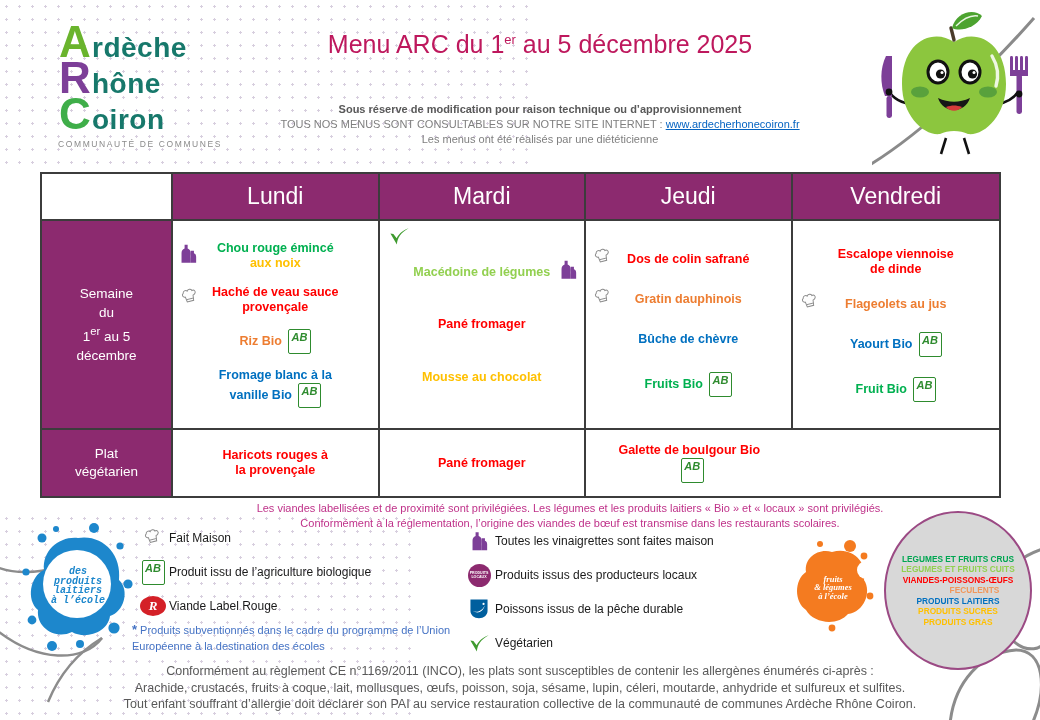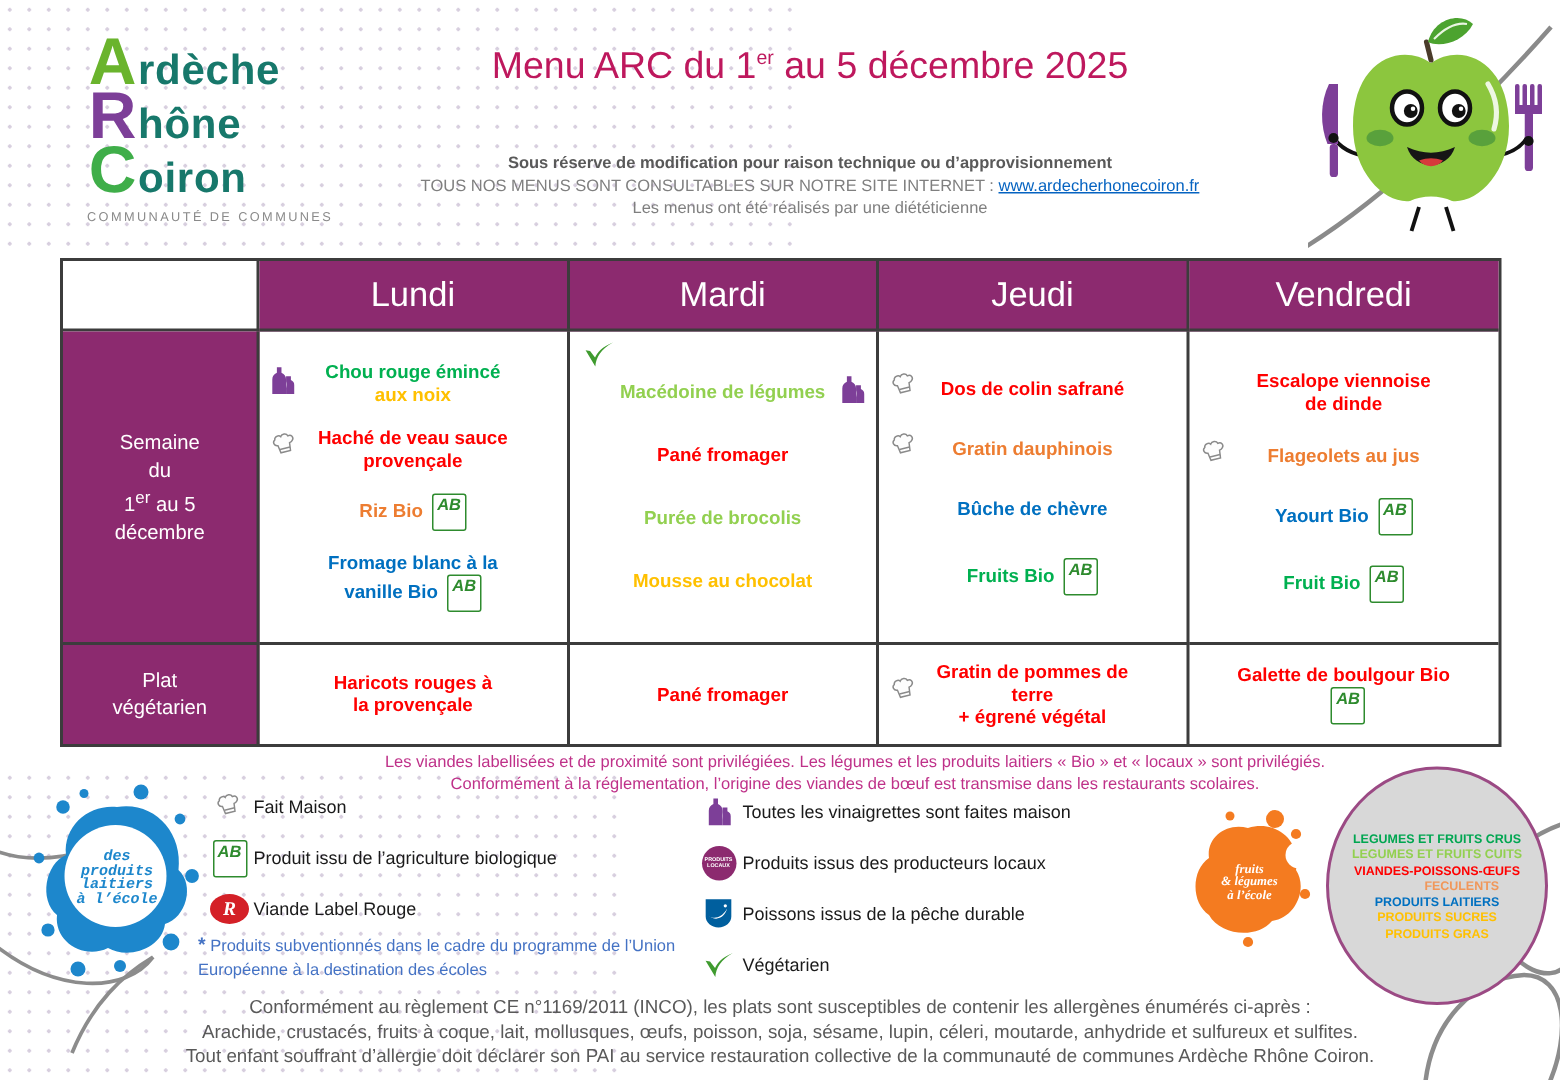--- a/index.html
+++ b/index.html
@@ -202,21 +202,20 @@
       </div>
     <div class="mt-cell menu-cell">
         <span class="icn corner"><svg width="23" height="21" viewBox="0 0 26 24">
             <path d="M2.6 8.6 L10 21 C10.6 13.6 14.4 7.6 23.4 2.6 C15.2 5.8 11.4 10.4 9.8 14 L6 9.2 Z" fill="#3f9b2f"></path>
           </svg></span>
         <div class="menu-item"><span class="icn mi-icon right"><svg width="17" height="21" viewBox="0 0 20 24" fill="#7d3f98">
               <path d="M5.4 1.2 h3.6 v4.4 c2.4 1 3.6 2.8 3.6 5.2 v11.4 H1.8 v-11.4 c0 -2.4 1.2 -4.2 3.6 -5.2 Z"></path>
               <path d="M12.6 8.2 h3.8 v3 c1.8 0.8 2.6 2.1 2.6 3.9 v7.1 h-6.4 v-4.6 c0.4 -1.8 0.5 -3.6 0 -5.4 Z"></path>
             </svg></span><span class="mi-text"><span class="line c-lightgreen">Macédoine de légumes</span></span></div>
         <div class="menu-item"><span class="mi-text"><span class="line c-red">Pané fromager</span></span></div>
-        <div class="menu-item"><span class="mi-text"><span class="line c-lightgreen">Purée de brocolis</span></span></div>
         <div class="menu-item"><span class="mi-text"><span class="line c-gold">Mousse au chocolat</span></span></div>
       </div>
     <div class="mt-cell menu-cell">
         <div class="menu-item"><span class="icn mi-icon left"><svg width="21" height="21" viewBox="0 0 24 24">
               <g transform="rotate(-14 12 12)">
                 <path d="M6.5 9.6 C3.6 9.4 2.8 6 5.2 4.8 C5.3 2.3 9 1.5 10.2 3.4 C11.4 1.3 15 1.7 15.6 4.1 C18.3 3.3 20.1 6.3 18 8.3 C17.4 9 16.4 9.4 15.6 9.5 L14.9 15.4 L7.4 15.4 Z" fill="#fdfdfd" stroke="#8a8a8a" stroke-width="1.1"></path>
                 <path d="M7.3 12.8 L15.2 12.8" stroke="#8a8a8a" stroke-width="1" fill="none"></path>
               </g>
             </svg></span><span class="mi-text"><span class="line c-red">Dos de colin safrané</span></span></div>
         <div class="menu-item"><span class="icn mi-icon left"><svg width="21" height="21" viewBox="0 0 24 24">
@@ -250,28 +249,20 @@
       </div>
 
     <div class="mt-cell p-cell veg-label last-row">
       <div><span>Plat</span><br><span>végétarien</span></div>
     </div>
     <div class="mt-cell veg-cell last-row">
         <div class="menu-item"><span class="mi-text"><span class="line c-red">Haricots rouges à</span><br><span class="line c-red">la provençale</span></span></div>
       </div>
     <div class="mt-cell veg-cell last-row">
         <div class="menu-item"><span class="mi-text"><span class="line c-red">Pané fromager</span></span></div>
-      </div>
-    <div class="mt-cell veg-cell last-row">
-        <div class="menu-item"><span class="icn mi-icon left"><svg width="21" height="21" viewBox="0 0 24 24">
-              <g transform="rotate(-14 12 12)">
-                <path d="M6.5 9.6 C3.6 9.4 2.8 6 5.2 4.8 C5.3 2.3 9 1.5 10.2 3.4 C11.4 1.3 15 1.7 15.6 4.1 C18.3 3.3 20.1 6.3 18 8.3 C17.4 9 16.4 9.4 15.6 9.5 L14.9 15.4 L7.4 15.4 Z" fill="#fdfdfd" stroke="#8a8a8a" stroke-width="1.1"></path>
-                <path d="M7.3 12.8 L15.2 12.8" stroke="#8a8a8a" stroke-width="1" fill="none"></path>
-              </g>
-            </svg></span><span class="mi-text"><span class="line c-red">Gratin de pommes de terre</span><br><span class="line c-red">+ égrené végétal</span></span></div>
       </div>
     <div class="mt-cell veg-cell last-row last-col">
         <div class="menu-item"><span class="mi-text"><span class="line c-red">Galette de boulgour Bio</span><span class="icn "><span class="ab-badge">
                 <span class="ab-txt">AB</span>
                 <span class="ab-sub">AGRICULTURE<br>BIOLOGIQUE</span>
               </span></span></span></div>
       </div>
   </div>
 
   <div class="table-notes">

